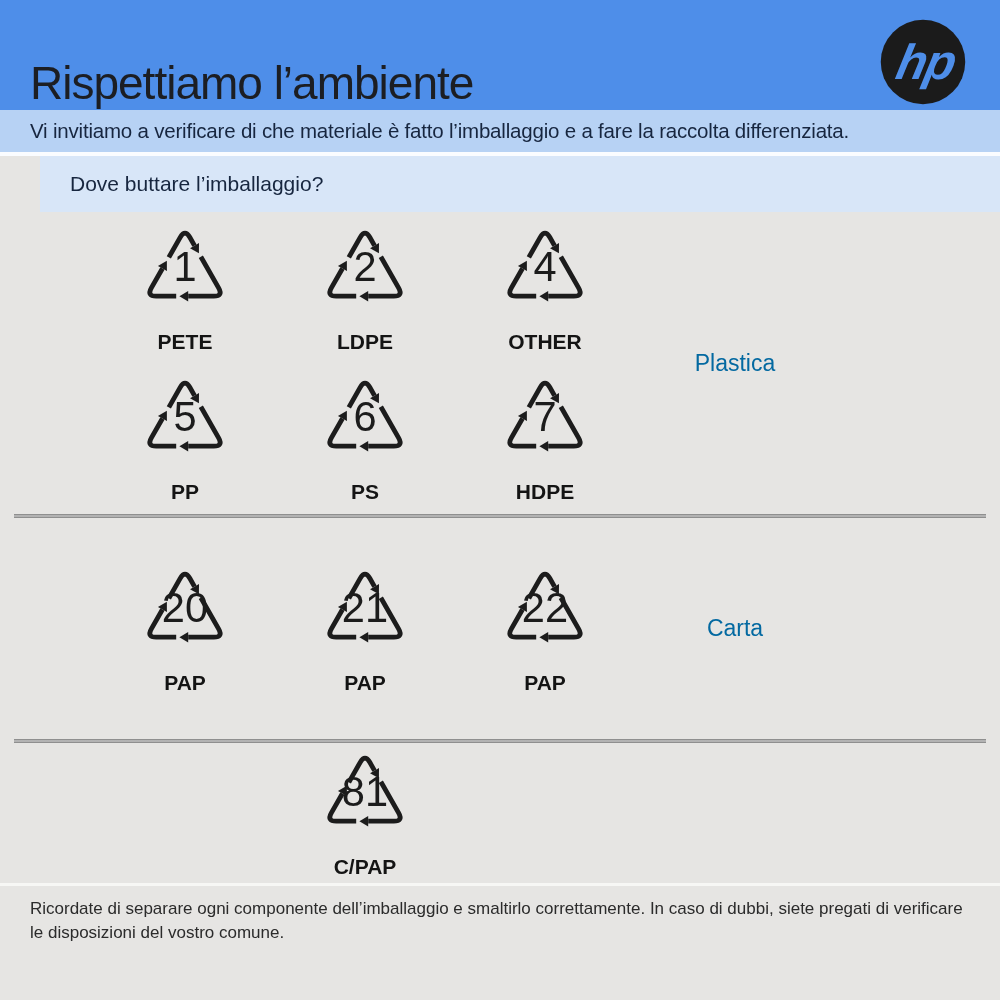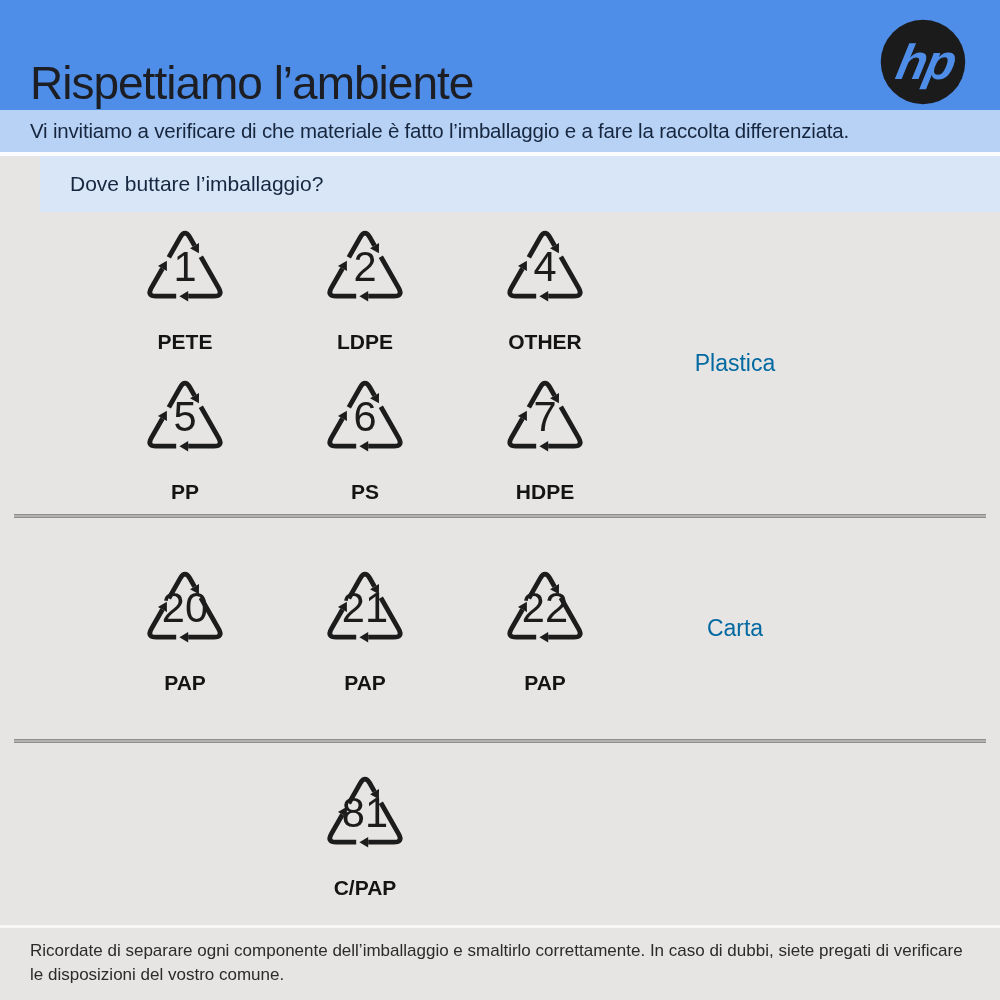--- a/index.html
+++ b/index.html
@@ -21,21 +21,21 @@
 
   .sep-white{height:4px;background:#fafcff;}
 
   .band-question{height:56px;background:var(--question-bg);display:flex;align-items:center;margin-left:40px;}
   .band-question .txt{padding-left:30px;font-size:21px;font-weight:500;color:var(--navy);}
 
   .gray-area{background:var(--body-bg);}
   .section{display:flex;align-items:center;}
   .section.plastica{height:302px;}
   .section.carta{height:221px;border-radius:21px;}
-  .section.indiff{height:182px;}
+  .section.indiff{height:140px;}
 
   .sym-grid{margin-left:95px;width:540px;display:flex;flex-direction:column;gap:16px;}
   .sym-row{display:flex;}
   .sym-cell{width:180px;display:flex;flex-direction:column;align-items:center;}
   .sym-cell.solo{margin-left:180px;}
   .tri{width:96px;height:88px;display:block;}
   .tri-stroke{fill:none;stroke:var(--symbol-ink);stroke-width:6;stroke-linejoin:round;}
   .tri-head{fill:var(--symbol-ink);stroke:none;}
   .tri-num{fill:var(--symbol-ink);font-family:"Liberation Sans","DejaVu Sans",sans-serif;
            font-size:52px;font-weight:400;text-anchor:middle;}

